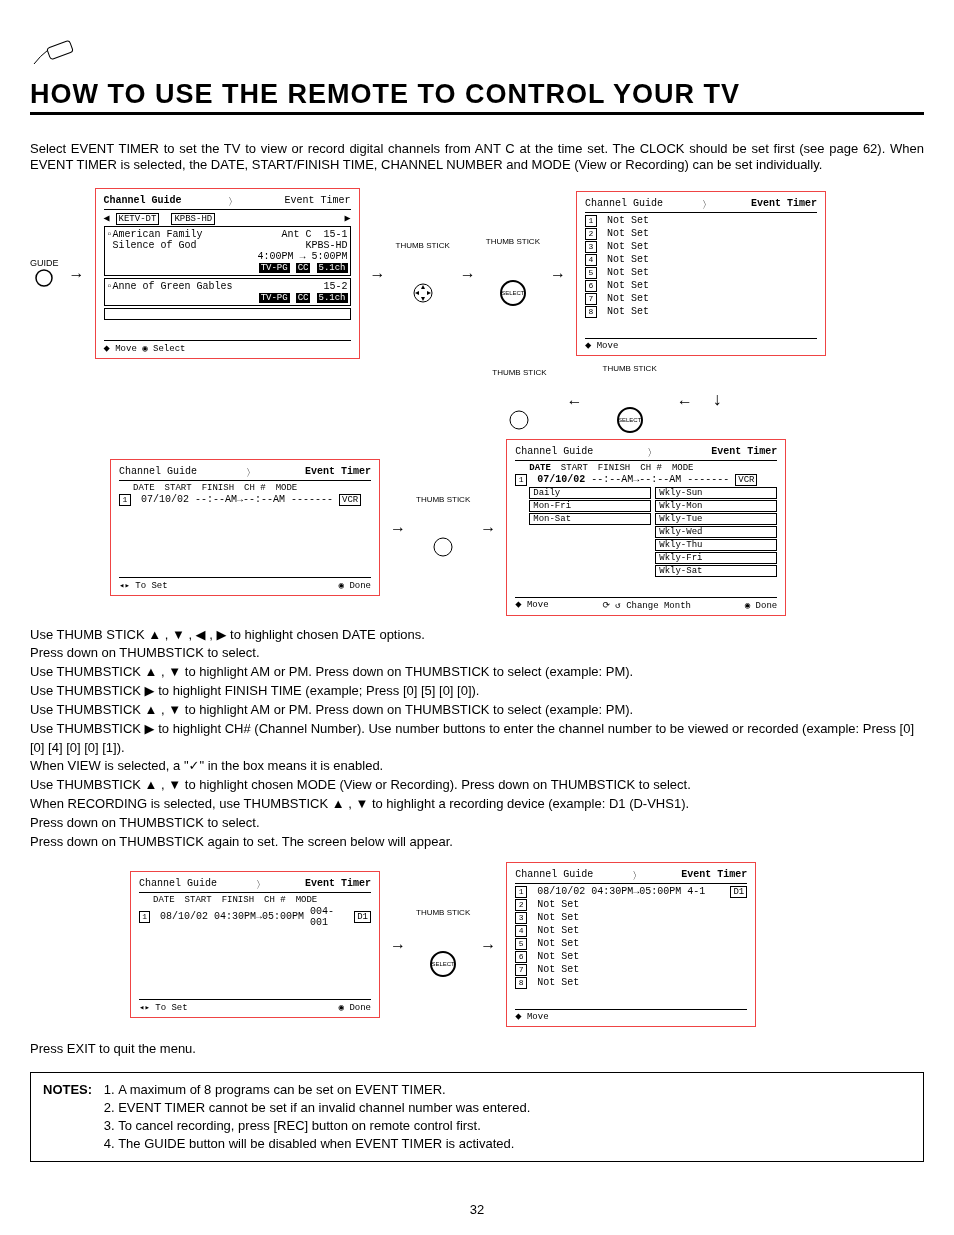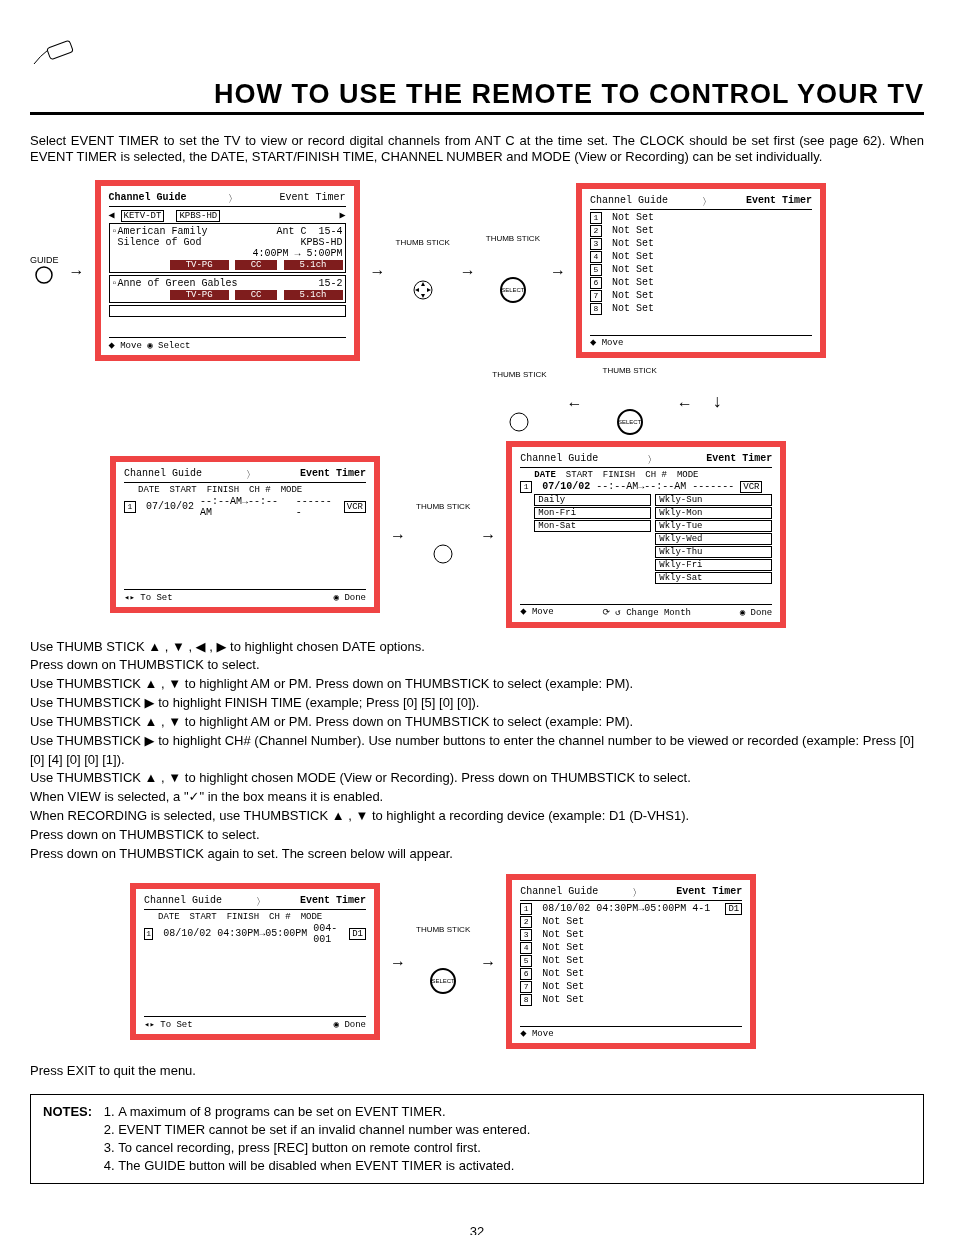--- a/index.html
+++ b/index.html
@@ -6,71 +6,71 @@
     font-family: Arial, Helvetica, sans-serif;
     font-size:13px;
     margin:0;
     padding:40px 30px;
     width:954px;
     box-sizing:border-box;
   }
   .title{
     font-size:27px;
     font-weight:bold;
-    text-align:right;
+    text-align:left;
     border-bottom:3px solid #000;
     padding-bottom:2px;
     letter-spacing:1px;
   }
   .remote-icon{
     margin-bottom:6px;
   }
   .intro{
-    margin:18px 0 14px 0;
+    margin:26px 0 14px 0;
     line-height:1.25;
     text-align:justify;
   }
   .side-label{
     position:absolute;
     left:-20px;
     top:565px;
     transform:rotate(-90deg);
     transform-origin:left top;
     font-weight:bold;
     font-size:18px;
     letter-spacing:1px;
   }
   .dia-wrap{
     position:relative;
     border:none;
     margin-bottom:6px;
   }
   .osd{
-    border:6px solid #ef4444;
+    border:1px solid #ef4444;
     font-family:"Courier New",monospace;
     font-size:10px;
     padding:6px 8px 4px 8px;
     width:250px;
     box-sizing:border-box;
   }
   .osd .hdr{display:flex;justify-content:space-between;border-bottom:1px solid #000;margin-bottom:2px;}
   .osd .footer{border-top:1px solid #000;margin-top:20px;padding-top:2px;font-size:9px;}
   .row-flex{display:flex;align-items:center;gap:10px;}
   .arrow{font-size:16px;}
   .thumbstick{
     font-size:8px; text-align:center; line-height:1;
     display:flex; flex-direction:column; align-items:center;gap:32px;
   }
   .selbtn{
     border:2px solid #000; border-radius:50%; width:22px;height:22px;
     font-size:6px;display:flex;align-items:center;justify-content:center;
     margin:2px;
   }
   .badge{border:1px solid #000;padding:0 2px;font-size:9px;}
-  .blk{background:#7f1d1d;color:#fff;padding:0 16px;font-size:9px;}
+  .blk{background:#000000;color:#fff;padding:0 2px;font-size:9px;}
   .inst{line-height:1.45;margin-top:10px;}
   .notes-box{
     border:1px solid #000;
     padding:8px 12px;
     margin-top:16px;
     font-size:13px;
     line-height:1.4;
   }
   .notes-box ol{margin:0;padding-left:18px;}
   .notes-label{font-weight:bold;display:inline-block;vertical-align:top;margin-right:8px;}
@@ -113,21 +113,21 @@
         <span style="margin:0 6px;">〉</span>
         <span>Event Timer</span>
       </div>
     <div style="display:flex;justify-content:space-between;">
         <span>◀ <span class="badge">KETV-DT</span>&nbsp;&nbsp;<span class="badge">KPBS-HD</span></span>
         <span>▶</span>
       </div>
     <div style="border:1px solid #000;padding:2px;margin:2px 0;">
       <div style="display:flex;justify-content:space-between;">
         <span>▫<span>American Family</span></span>
-        <span><span>Ant C</span>&nbsp;&nbsp;<span>15-4</span></span>
+        <span><span>Ant C</span>&nbsp;&nbsp;<span>15-1</span></span>
       </div>
       <div style="display:flex;justify-content:space-between;">
         <span>&nbsp;<span>Silence of God</span></span>
         <span>KPBS-HD</span>
       </div>
       <div style="text-align:right;"><span>4:00PM → 5:00PM</span></div>
       <div style="text-align:right;"><span class="blk">TV-PG</span> <span class="blk">CC</span> <span class="blk">5.1ch</span></div>
     </div>
     <div style="border:1px solid #000;padding:2px;margin:2px 0;">
       <div style="display:flex;justify-content:space-between;">
@@ -305,22 +305,22 @@
   </div>
 </div>
 
 <div class="inst" id="instructions-list">
     <div>Use  THUMB STICK ▲ , ▼ , ◀ , ▶ to highlight chosen DATE options.</div>
     <div>Press down on THUMBSTICK to select.</div>
     <div>Use THUMBSTICK ▲ , ▼ to highlight AM or PM.  Press down on THUMBSTICK to select (example: PM).</div>
     <div>Use THUMBSTICK ▶ to highlight FINISH TIME (example; Press [0] [5] [0] [0]).</div>
     <div>Use THUMBSTICK ▲ , ▼ to highlight AM or PM.  Press down on THUMBSTICK to select (example: PM).</div>
     <div>Use THUMBSTICK ▶ to highlight CH# (Channel Number).  Use number buttons to enter the channel number to be viewed or recorded (example: Press [0] [0] [4] [0] [0] [1]).</div>
+    <div>When VIEW is selected, a "✓" in the box means it is enabled.</div>
     <div>Use THUMBSTICK ▲ , ▼ to highlight chosen MODE (View or Recording).  Press down on THUMBSTICK to select.</div>
-    <div>When VIEW is selected, a "✓" in the box means it is enabled.</div>
     <div>When RECORDING is selected, use THUMBSTICK ▲ , ▼ to highlight a recording device (example: D1 (D-VHS1).</div>
     <div>Press down on THUMBSTICK to select.</div>
     <div>Press down on THUMBSTICK again to set.  The screen below will appear.</div>
   </div>
 
 <div class="dia-wrap row-flex" style="margin-left:100px;margin-top:10px;">
 
   <div class="osd" style="width:250px;">
     <div class="hdr">
         <span>Channel Guide</span>

